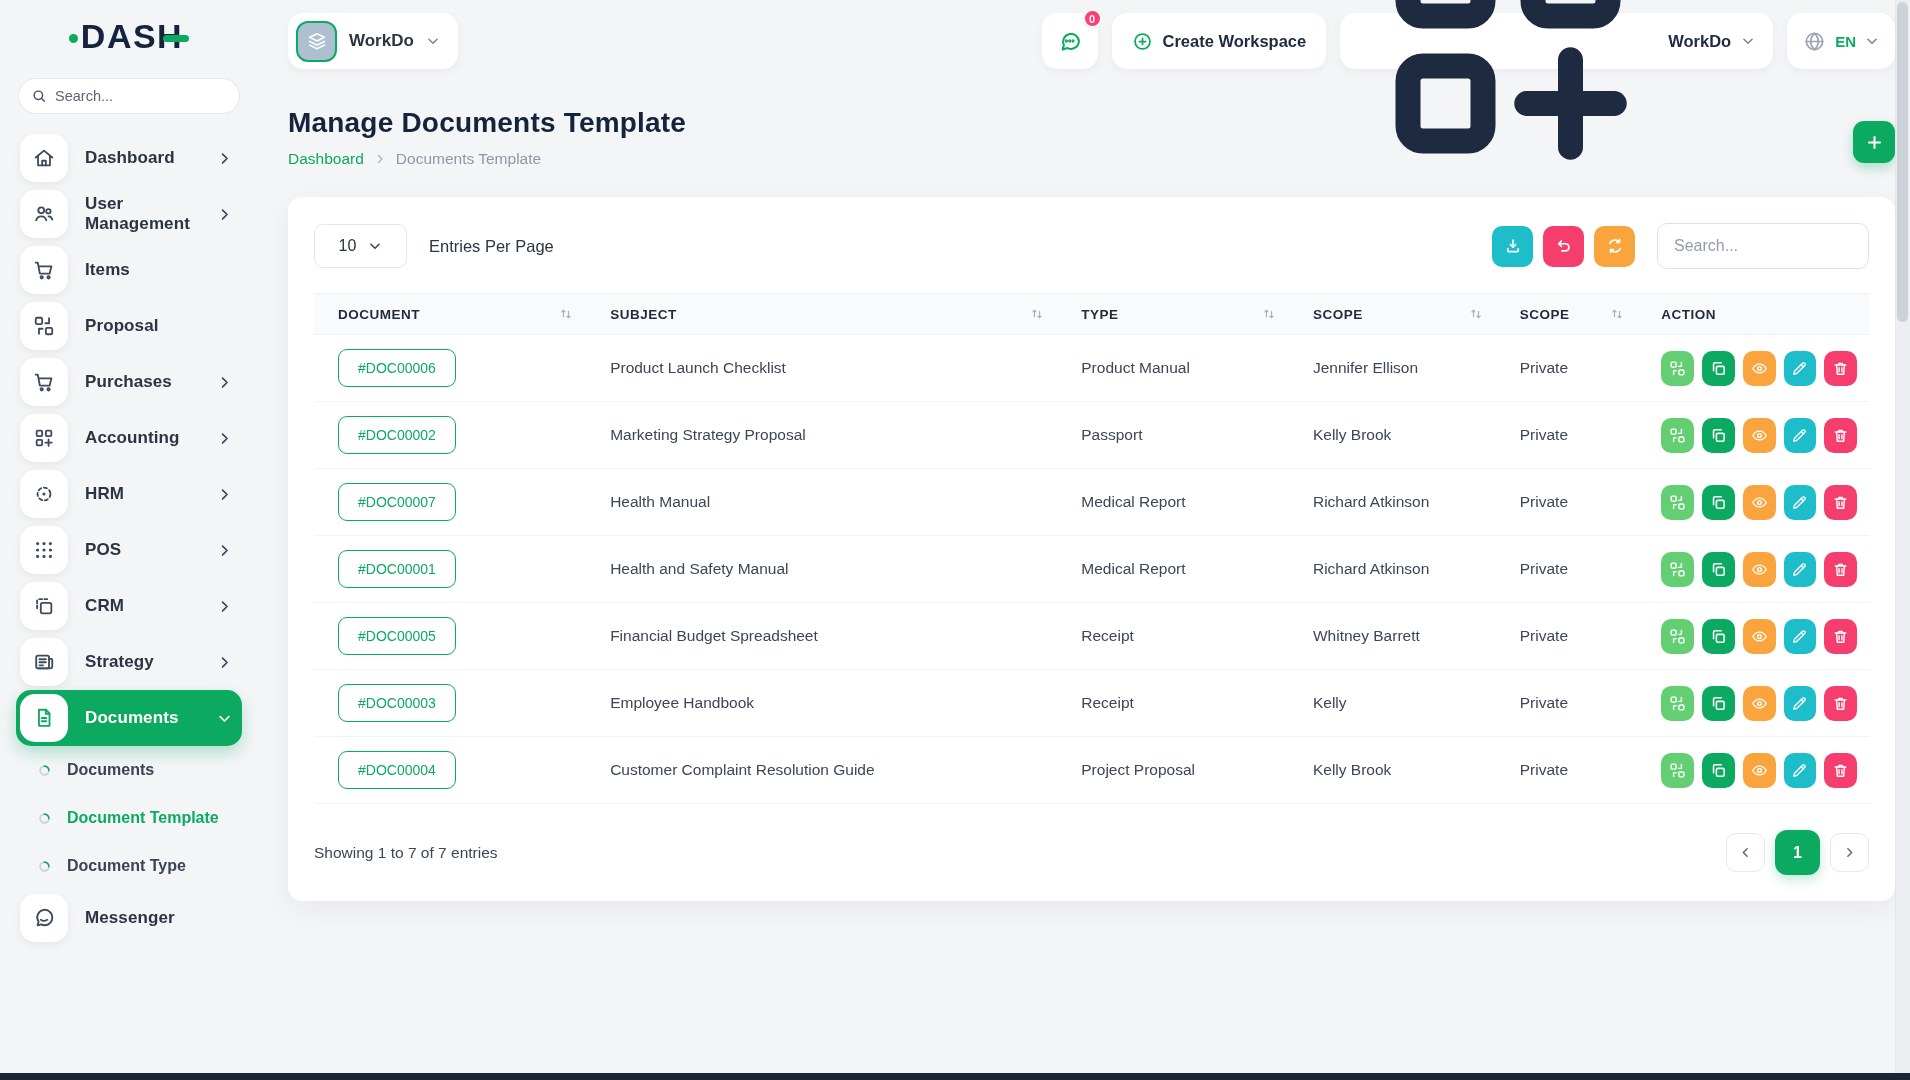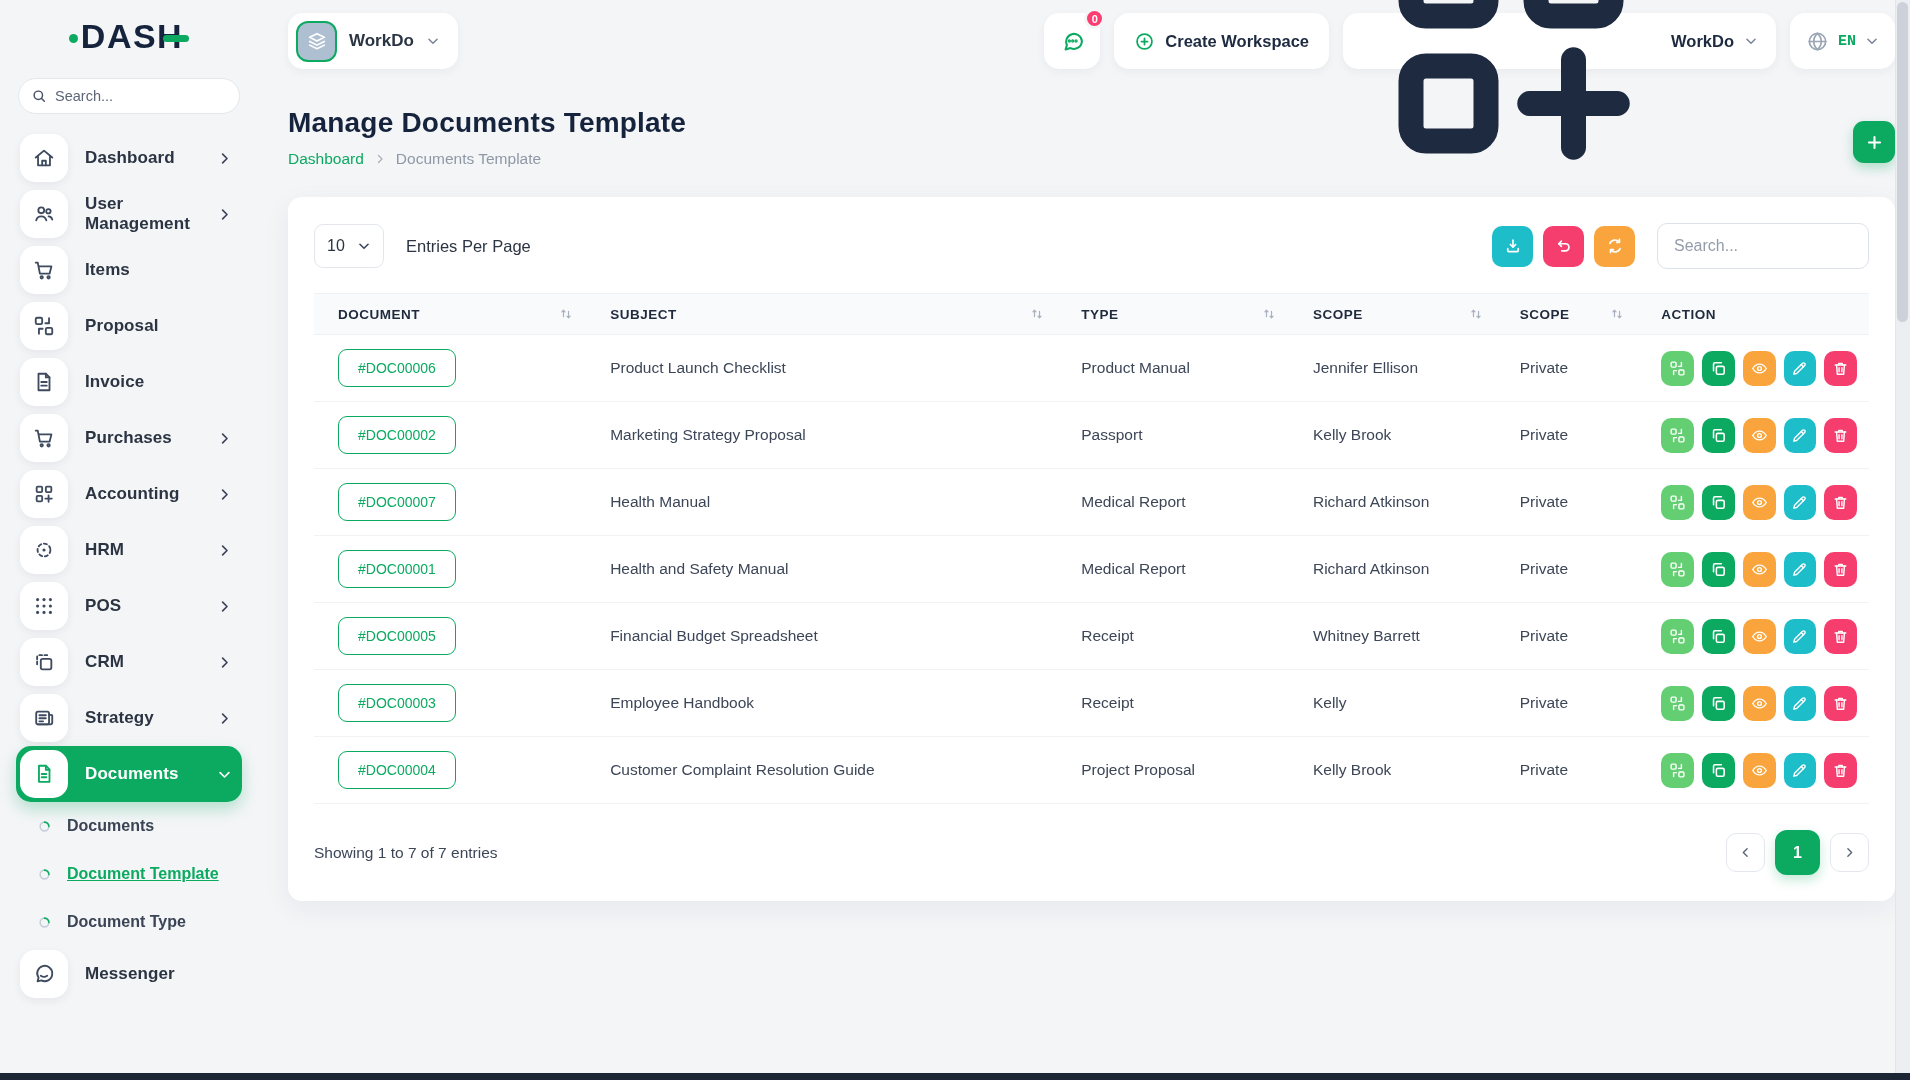--- a/index.html
+++ b/index.html
@@ -31,56 +31,56 @@
   .nav-label{ margin-left:17px; font-size:17px; font-weight:700; color:#2b3442; flex:1; letter-spacing:.1px;}
   .nav-chev{ color:#39445a; width:15px; height:15px; }
   .nav-item.active{ background:#0caa61; box-shadow:0 7px 16px rgba(12,170,97,.28); }
   .nav-item.active .nav-label{ color:#fff; }
   .nav-item.active .icon-box{ color:#0caa61; box-shadow:none; }
   .nav-item.active .nav-chev{ color:#fff; }
 
   .sub-item{ display:flex; align-items:center; height:48px; padding-left:22px; cursor:pointer; }
   .sub-bullet{ width:13px; height:13px; flex:0 0 13px; }
   .sub-label{ margin-left:16px; font-size:16px; font-weight:600; color:#3a4454; }
-  .sub-item.active .sub-label{ color:#0caa61;text-decoration:underline; }
+  .sub-item.active .sub-label{ color:#0caa61; }
 
   
   .main{ position:absolute; left:258px; top:0; right:15px; bottom:0; padding:12px 0 0 30px; }
   .topbar{ height:58px; display:flex; align-items:center; justify-content:space-between; }
   .pill{ background:#fff; border-radius:15px; display:flex; align-items:center; height:56px; box-shadow:0 3px 10px rgba(25,39,62,0.05); cursor:pointer; }
   .ws-pill{ padding:0 18px 0 8px; gap:12px; }
   .ws-avatar{ width:41px; height:41px; border-radius:12px; border:2px solid #0caa61; background:#aebfd2; display:flex; align-items:center; justify-content:center; color:#fff; }
   .ws-avatar svg{ width:22px; height:22px; }
   .ws-name{ font-size:17px; font-weight:600; color:#2b3442; }
   .chev-sm{ width:14px; height:14px; color:#7b8598; }
   .top-right{ display:flex; align-items:center; gap:14px; }
   .chat-btn{ width:56px; height:56px; justify-content:center; position:relative; }
   .chat-btn svg{ width:25px; height:25px; color:#0caa61; }
   .chat-badge{ position:absolute; top:-5px; right:-5px; min-width:21px; height:21px; border-radius:11px; background:#fb3d71; color:#fff; font-size:11px; font-weight:700; display:flex; align-items:center; justify-content:center; border:3px solid #f4f5f7; padding:0 4px;}
   .cw-pill{ padding:0 20px; gap:10px; font-size:16.5px; font-weight:600; color:#1d2a40; }
   .cw-pill svg{ width:21px; height:21px; color:#0caa61; }
   .wd-pill{ padding:0 18px; gap:10px; font-size:16.5px; font-weight:600; color:#1d2a40; }
-  .lang-pill{ padding:0 16px; gap:9px;font-family:Liberation Mono, monospace; }
+  .lang-pill{ padding:0 16px; gap:9px; }
   .lang-pill .globe{ width:23px; height:23px; color:#9aa5b5; }
   .lang-code{ font-size:15px; font-weight:700; color:#0caa61; }
 
   .page-head{ margin-top:26px; position:relative; }
   .page-title{ font-size:28px; font-weight:700; color:#15233c; letter-spacing:.2px;margin-top:37px;}
   .breadcrumb{ margin-top:11px; display:flex; align-items:center; gap:10px; font-size:15.5px; }
   .bc-link{ color:#0caa61; cursor:pointer; }
   .bc-sep{ color:#a7b0bd; width:12px; height:12px;}
   .bc-current{ color:#8e98a6; }
   .add-btn{ position:absolute; right:0; top:14px; width:42px; height:42px; border-radius:11px; background:#0caa61; color:#fff; display:flex; align-items:center; justify-content:center; box-shadow:0 5px 12px rgba(12,170,97,.3); cursor:pointer; border:none;}
   .add-btn svg{ width:19px; height:19px; }
 
   
   .card{ margin-top:29px; background:#fff; border-radius:14px; box-shadow:0 8px 28px rgba(25,39,62,0.06); padding:26px 26px 26px; }
   .card-toolbar{ display:flex; align-items:center; justify-content:space-between; }
   .tb-left{ display:flex; align-items:center; gap:22px; }
-  .entries-select{ width:70px; height:44px; border:1px solid #e3e7ec; border-radius:9px; display:flex; align-items:center; justify-content:center; gap:12px; font-size:16px; color:#2b3442; cursor:pointer; background:#fff;}
+  .entries-select{ width:93px; height:44px; border:1px solid #e3e7ec; border-radius:9px; display:flex; align-items:center; justify-content:center; gap:12px; font-size:16px; color:#2b3442; cursor:pointer; background:#fff;}
   .entries-select .chev-sm{ color:#39445a; }
   .entries-label{ font-size:16.5px; color:#2b3442; }
   .tb-right{ display:flex; align-items:center; gap:10px; }
   .sq-btn{ width:41px; height:41px; border-radius:10px; border:none; display:flex; align-items:center; justify-content:center; color:#fff; cursor:pointer; }
   .sq-btn svg{ width:18px; height:18px; }
   .tbl-search{ width:212px; height:46px; border:1px solid #dde2e9; border-radius:10px; margin-left:12px; padding:0 16px; font-size:16px; color:#3a4454; outline:none; font-family:inherit; background:#fff;}
   .tbl-search::placeholder{ color:#949cab; }
 
   table{ width:100%; border-collapse:collapse; margin-top:24px; table-layout:fixed; }
   thead tr{ background:#f9fafc; border-top:1px solid #eef1f5; border-bottom:1px solid #eef1f5; }
@@ -168,30 +168,20 @@
         <div class="nav-item">
           <span class="icon-box">
             <svg viewBox="0 0 24 24" fill="none" stroke="currentColor" stroke-width="2" stroke-linecap="round" stroke-linejoin="round" width="100%" height="100%">
               <rect x="3" y="3" width="7" height="7" rx="1.5"></rect>
               <rect x="14" y="14" width="7" height="7" rx="1.5"></rect>
               <path d="M17.5 3.5V9h-4"></path>
               <path d="M6.5 20.5V15h4"></path>
             </svg>
           </span>
           <span class="nav-label">Proposal</span>
-        </div>
-        <div class="nav-item">
-          <span class="icon-box">
-            <svg viewBox="0 0 24 24" fill="none" stroke="currentColor" stroke-width="2" stroke-linecap="round" stroke-linejoin="round" width="100%" height="100%">
-              <path d="M6 3h8l4 4v14H6z"></path>
-              <path d="M14 3v4h4"></path>
-              <path d="M9 12h6M9 16h6"></path>
-            </svg>
-          </span>
-          <span class="nav-label">Invoice</span>
         </div>
         <div class="nav-item">
           <span class="icon-box">
             <svg viewBox="0 0 24 24" fill="none" stroke="currentColor" stroke-width="2" stroke-linecap="round" stroke-linejoin="round" width="100%" height="100%">
               <circle cx="9.5" cy="20" r="1.3"></circle>
               <circle cx="17" cy="20" r="1.3"></circle>
               <path d="M3 4h2.2l2.3 12h10.6l2-8H6.2"></path>
             </svg>
           </span>
           <span class="nav-label">Purchases</span>

